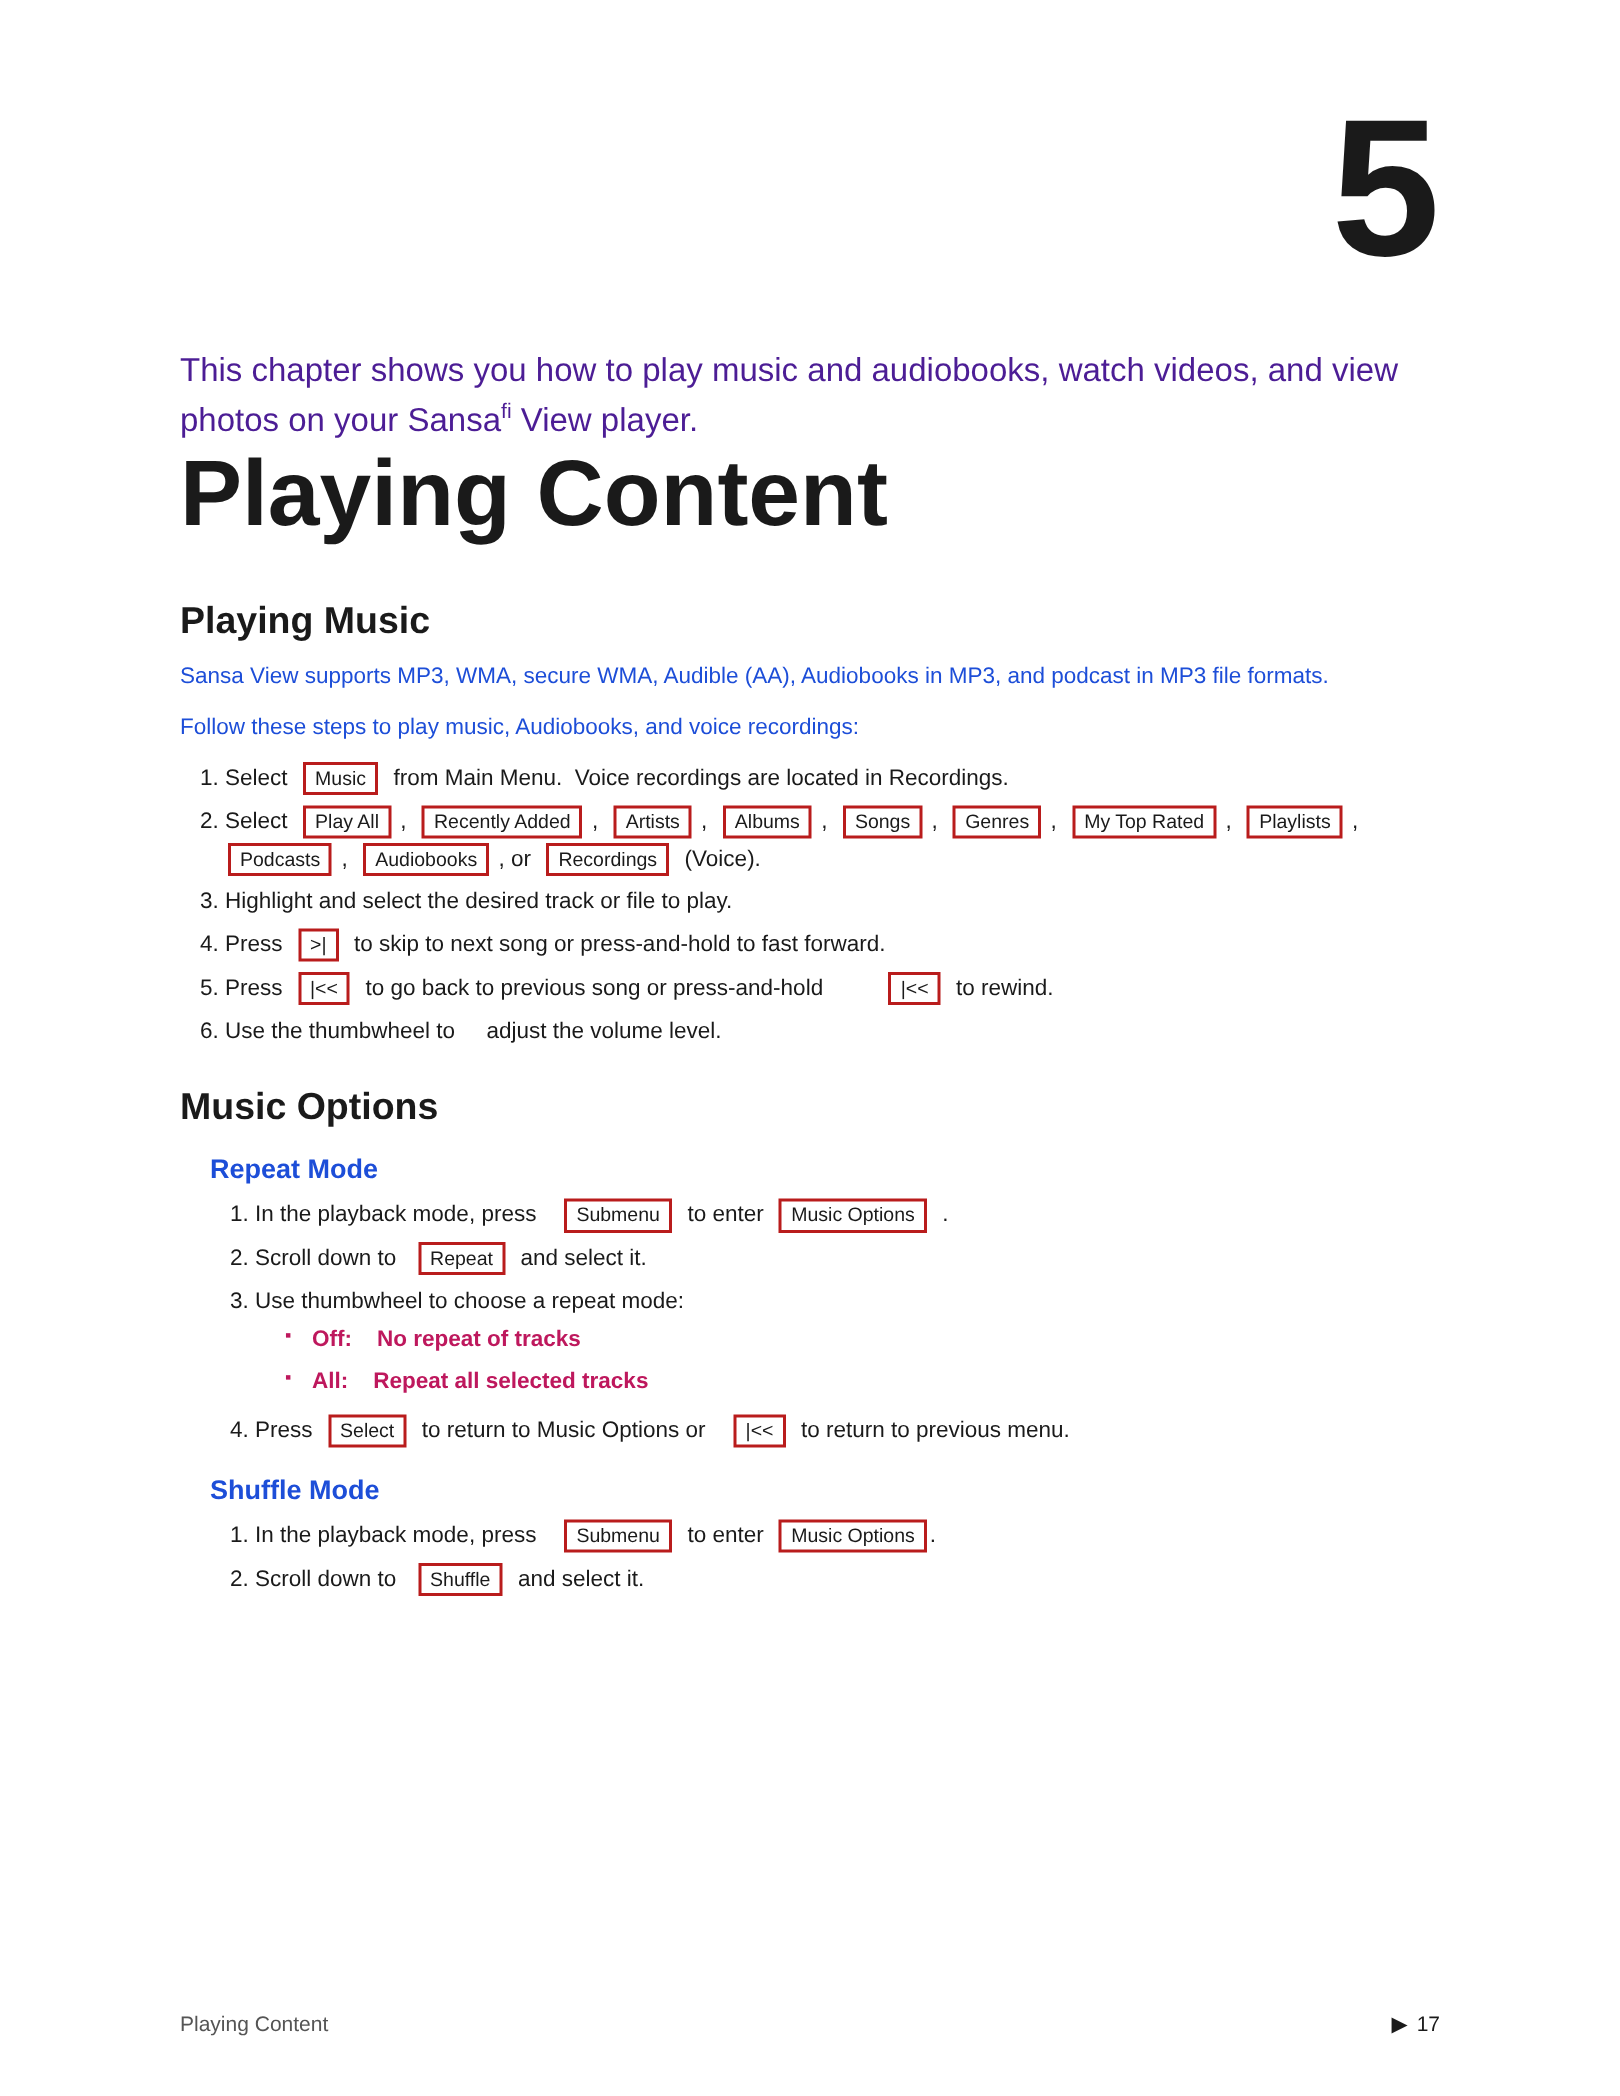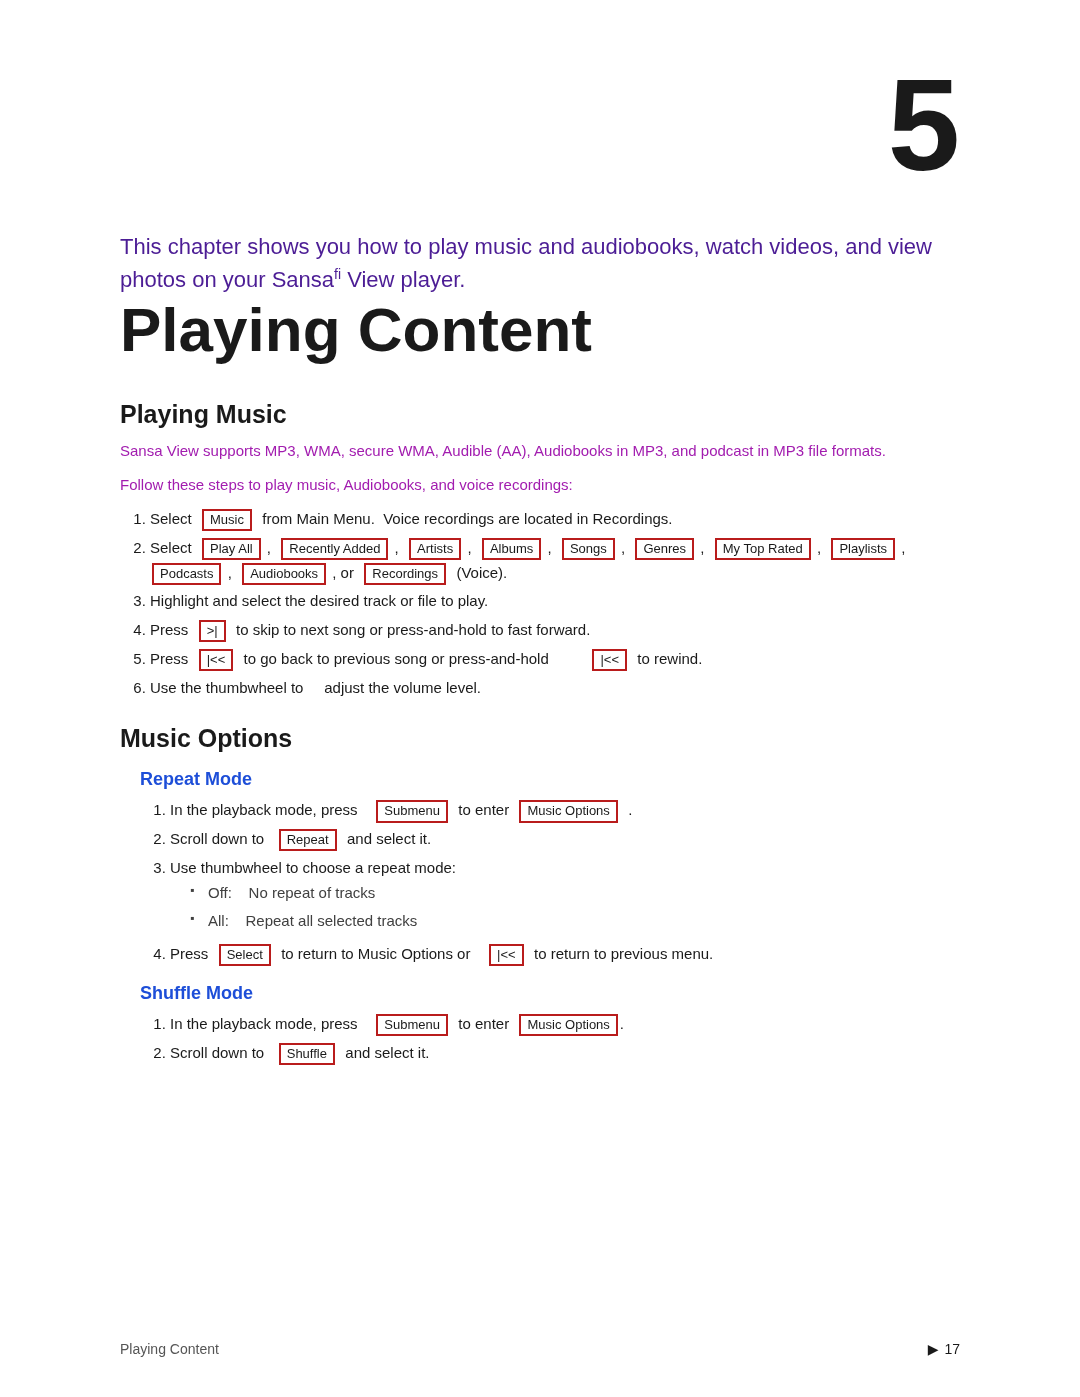--- a/index.html
+++ b/index.html
@@ -60,21 +60,21 @@
       font-size: 25px;
       font-weight: bold;
       color: #1a1a1a;
       margin-bottom: 10px;
       font-family: Arial, Helvetica, sans-serif;
     }
 
     .body-text {
       font-size: 15px;
       line-height: 1.6;
-      color: #a21caf;
+      color: #1d4ed8;
       margin-bottom: 10px;
       font-family: Arial, Helvetica, sans-serif;
     }
 
     .ordered-list {
       margin-left: 30px;
       margin-bottom: 12px;
     }
 
     .ordered-list li {
@@ -100,24 +100,25 @@
 
     .bullet-list {
       list-style: none;
       margin-left: 20px;
       margin-bottom: 8px;
     }
 
     .bullet-list li {
       font-size: 15px;
       line-height: 1.65;
-      color: #404040;
+      color: #be185d;
       font-family: Arial, Helvetica, sans-serif;
       position: relative;
       padding-left: 18px;
+      font-weight: bold;
     }
 
     .bullet-list li::before {
       content: "▪";
       position: absolute;
       left: 0;
       top: 0;
       font-size: 12px;
     }
 

